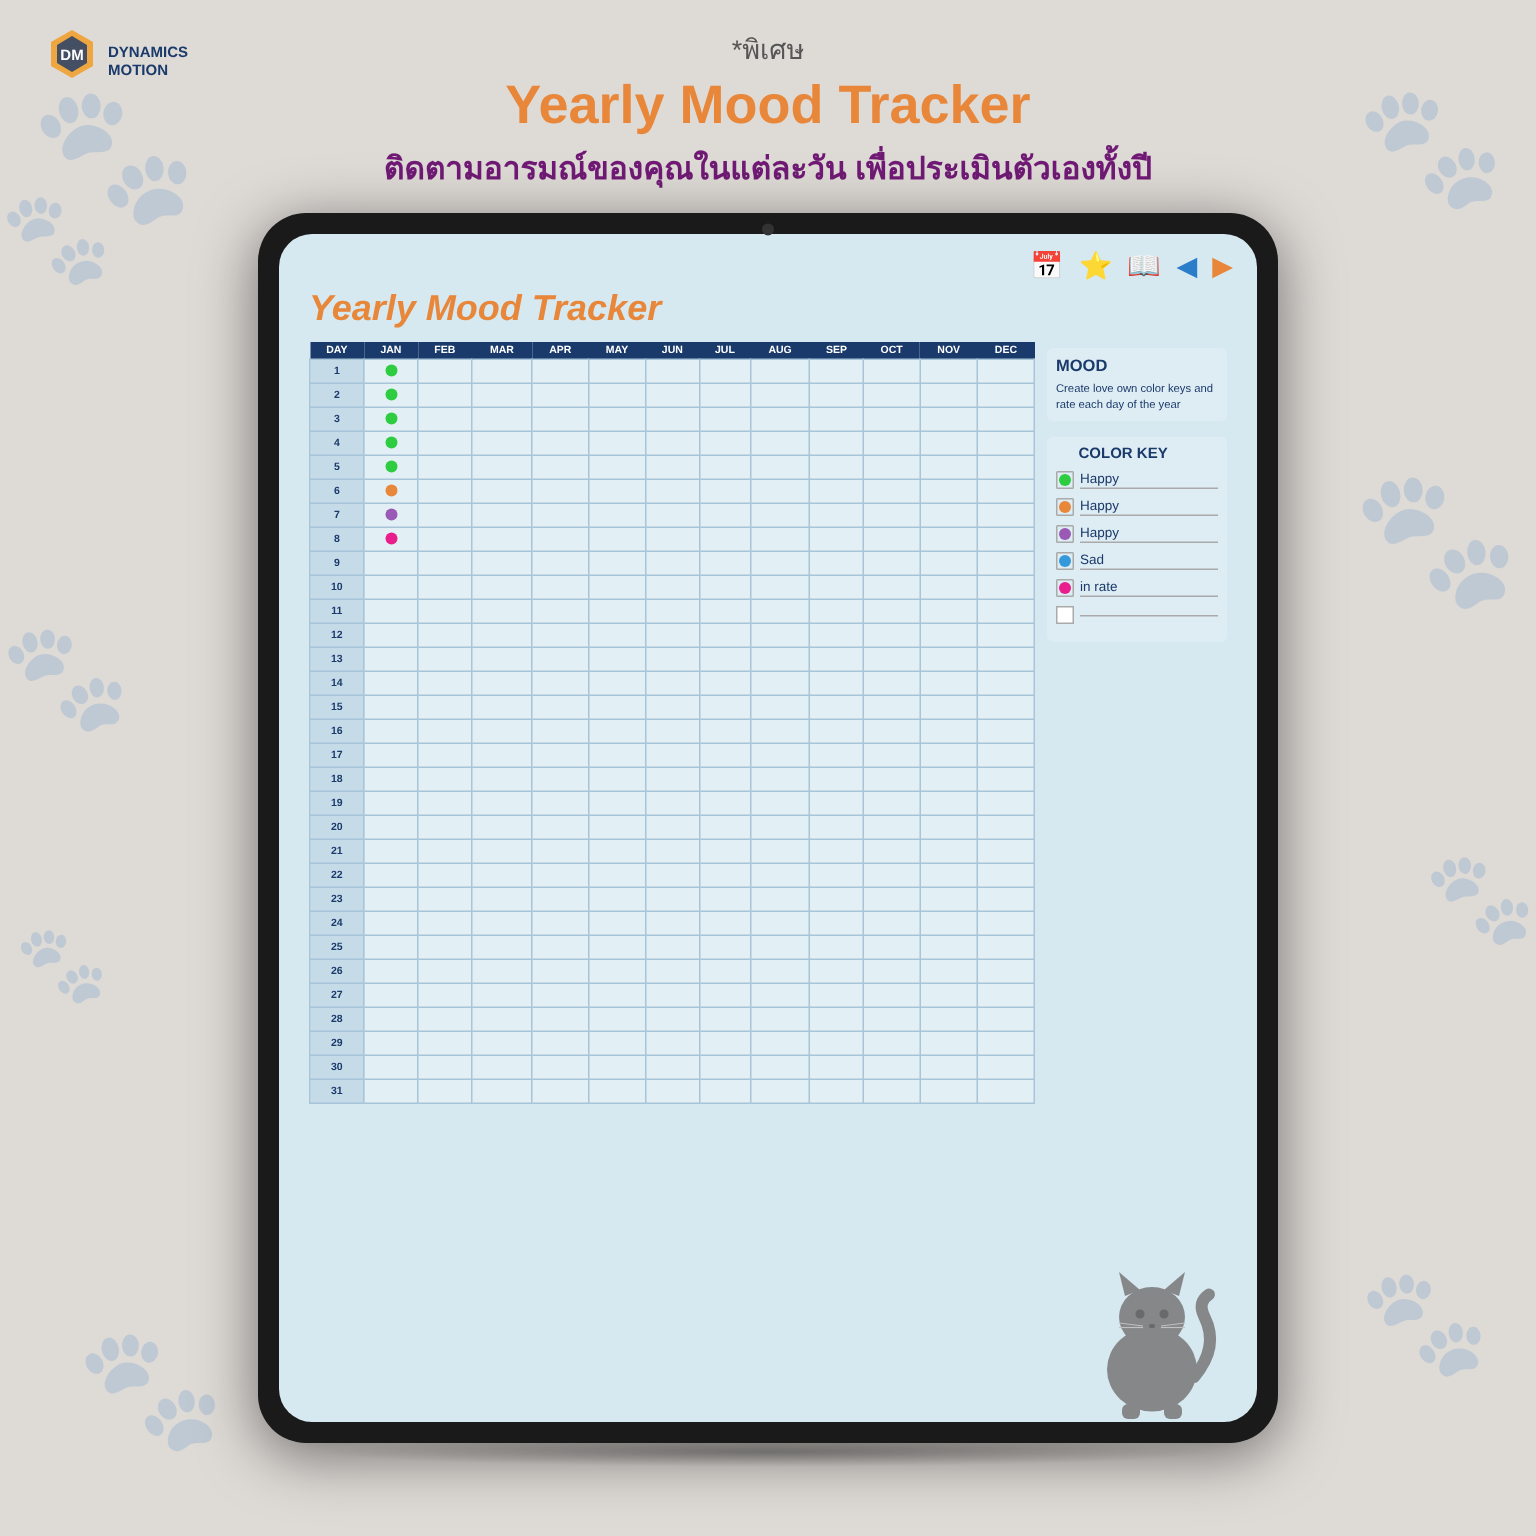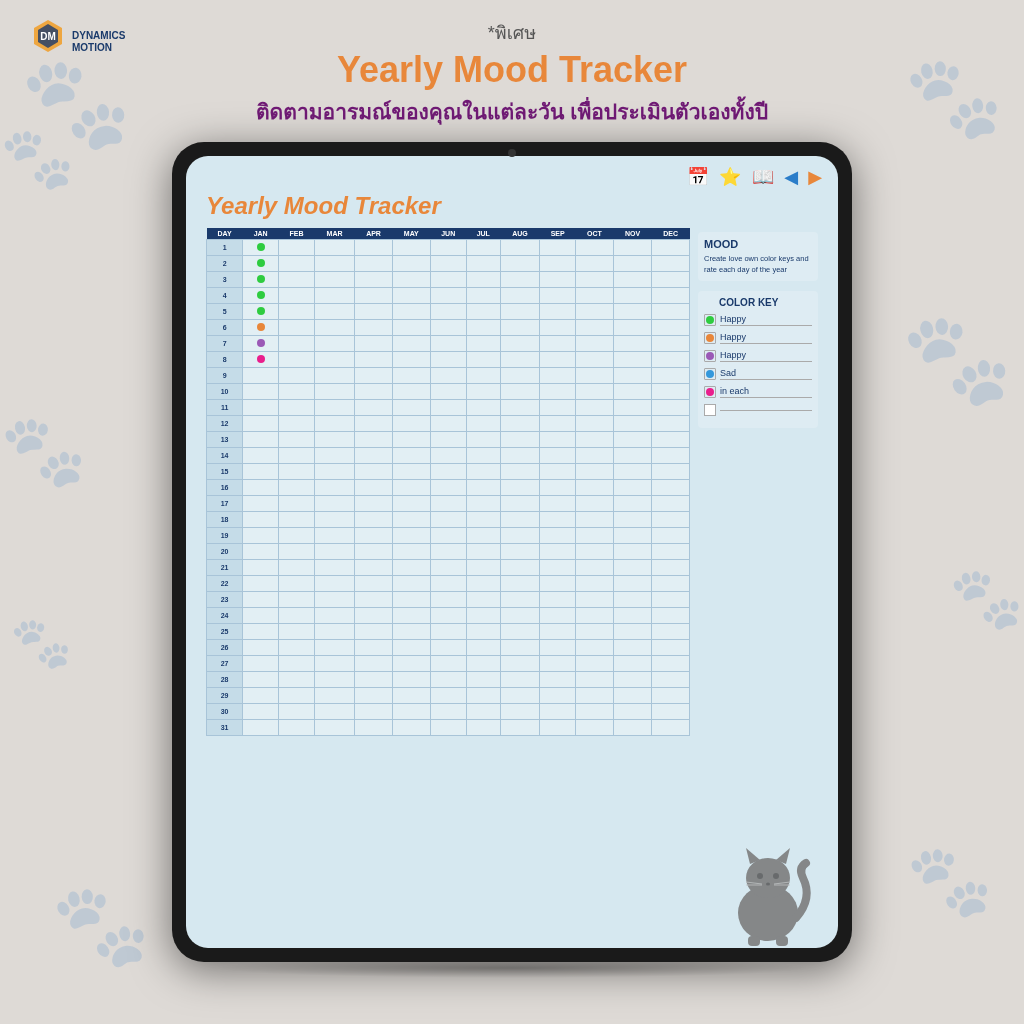--- a/index.html
+++ b/index.html
@@ -906,21 +906,21 @@
                   <div class="color-key-item">
         <div class="color-swatch">
           <div class="color-swatch-inner" style="background:#3498db;"></div>
         </div>
         <span class="color-key-label">Sad</span>
       </div>
                   <div class="color-key-item">
         <div class="color-swatch">
           <div class="color-swatch-inner" style="background:#e91e8c;"></div>
         </div>
-        <span class="color-key-label">in each</span>
+        <span class="color-key-label">in rate</span>
       </div>
                   <div class="color-key-item">
         <div class="color-swatch-empty"></div>
         <span class="color-key-label"></span>
       </div>
                 </div>
             </div>
           </div>
         </div>
       </div>

